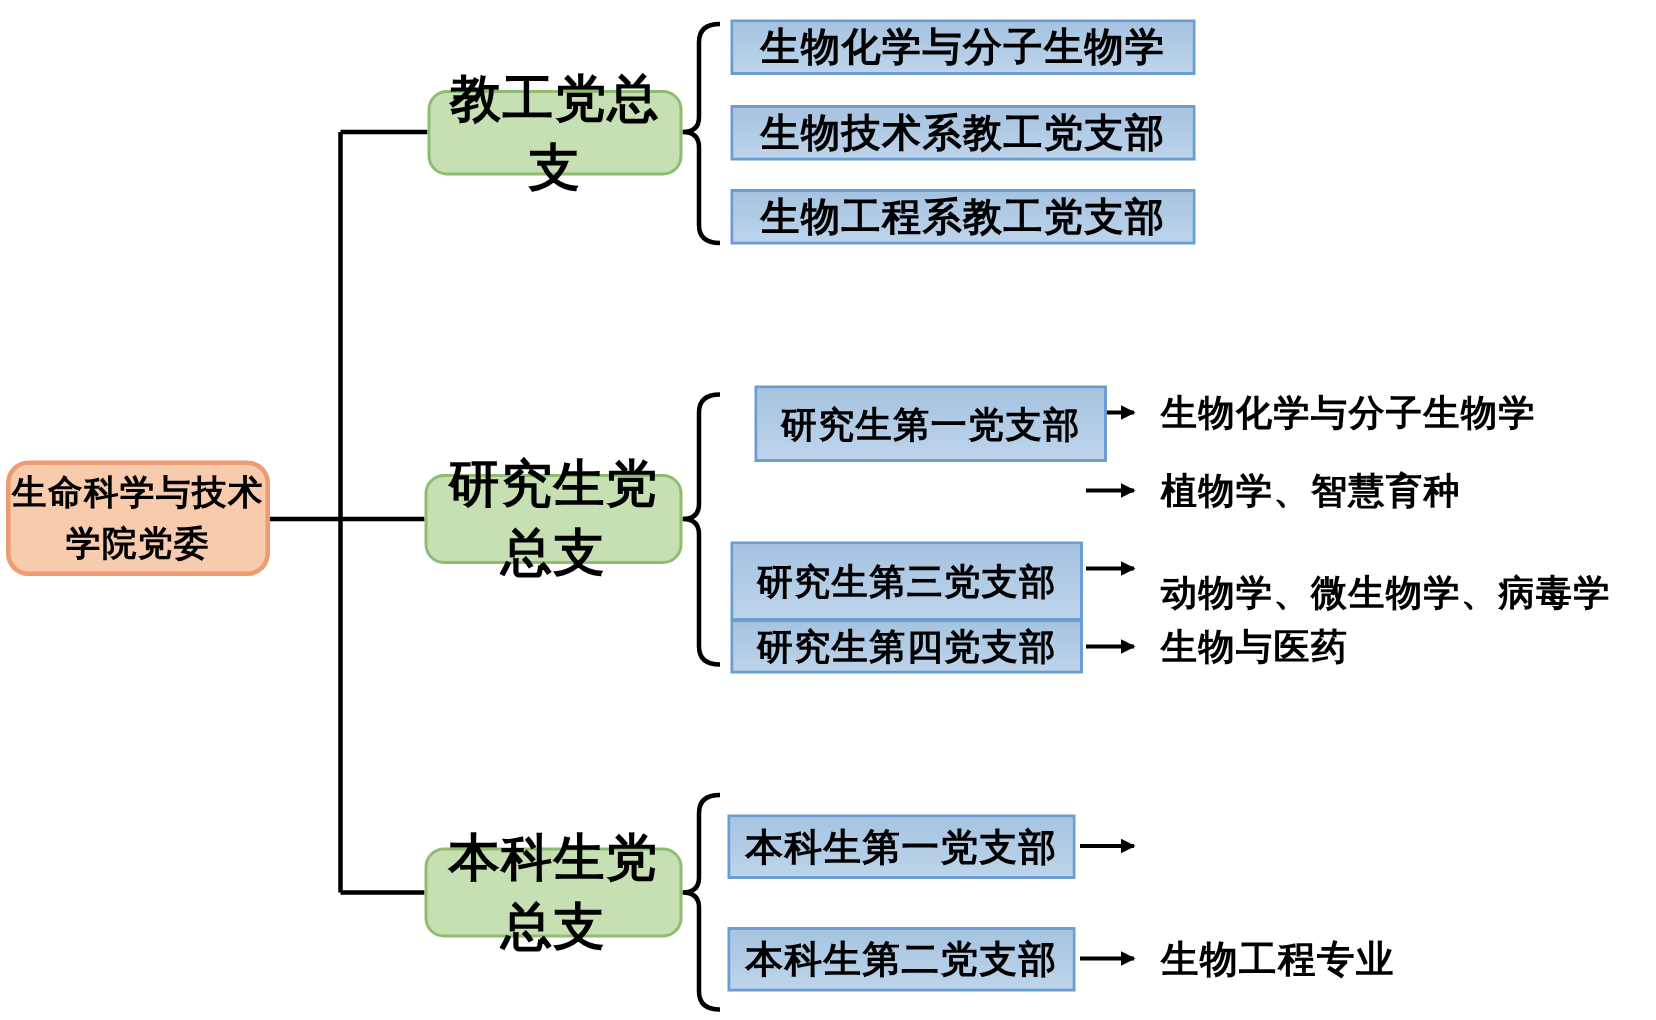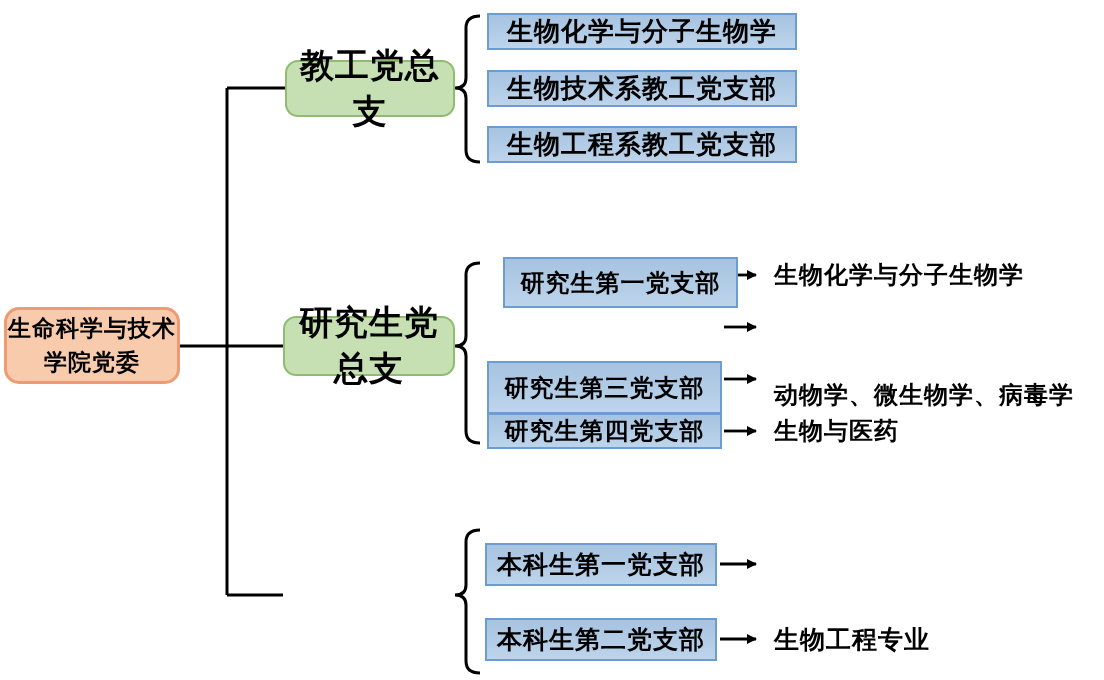--- a/index.html
+++ b/index.html
@@ -100,30 +100,32 @@
     <line class="arrow" x1="724" y1="431" x2="756" y2="431" marker-end="url(#ah)"></line>
     <line class="arrow" x1="720" y1="564" x2="756" y2="564" marker-end="url(#ah)"></line>
     <line class="arrow" x1="720" y1="639" x2="756" y2="639" marker-end="url(#ah)"></line>
   </svg>
 
   <div class="box root" style="left:4px; top:307px; width:176px; height:77px;">生命科学与技术
 学院党委</div>
 
   <div class="box group" style="left:285px; top:60px; width:170px; height:57px;">教工党总支</div>
   <div class="box group" style="left:283px; top:316px; width:172px; height:60px;">研究生党总支</div>
+  <div class="box group" style="left:283px; top:565px; width:172px; height:60px;">本科生党总支</div>
 
   <div class="box leaf lg" style="left:487px; top:13px; width:310px; height:37px;">生物化学与分子生物学</div>
   <div class="box leaf lg" style="left:487px; top:70px; width:310px; height:37px;">生物技术系教工党支部</div>
   <div class="box leaf lg" style="left:487px; top:126px; width:310px; height:37px;">生物工程系教工党支部</div>
 
   <div class="box leaf md" style="left:487px; top:257px; width:235px; height:51px;margin-left:16px;">研究生第一党支部</div>
   <div class="box leaf md" style="left:487px; top:361px; width:235px; height:53px;">研究生第三党支部</div>
   <div class="box leaf md" style="left:487px; top:413px; width:235px; height:36px;">研究生第四党支部</div>
 
   <div class="rlabel" style="left:774px; top:257px; height:36px;">生物化学与分子生物学</div>
+  <div class="rlabel" style="left:774px; top:309px; height:36px;">植物学、智慧育种</div>
   <div class="rlabel" style="left:774px; top:361px; height:36px;margin-top:16px;">动物学、微生物学、病毒学</div>
   <div class="rlabel" style="left:774px; top:413px; height:36px;">生物与医药</div>
 
   <div class="box leaf bt" style="left:485px; top:543px; width:232px; height:43px;">本科生第一党支部</div>
   <div class="box leaf bt" style="left:485px; top:618px; width:232px; height:43px;">本科生第二党支部</div>
 
   <div class="rlabel bt" style="left:774px; top:621px; height:36px;">生物工程专业</div>
 
 </div>
 

